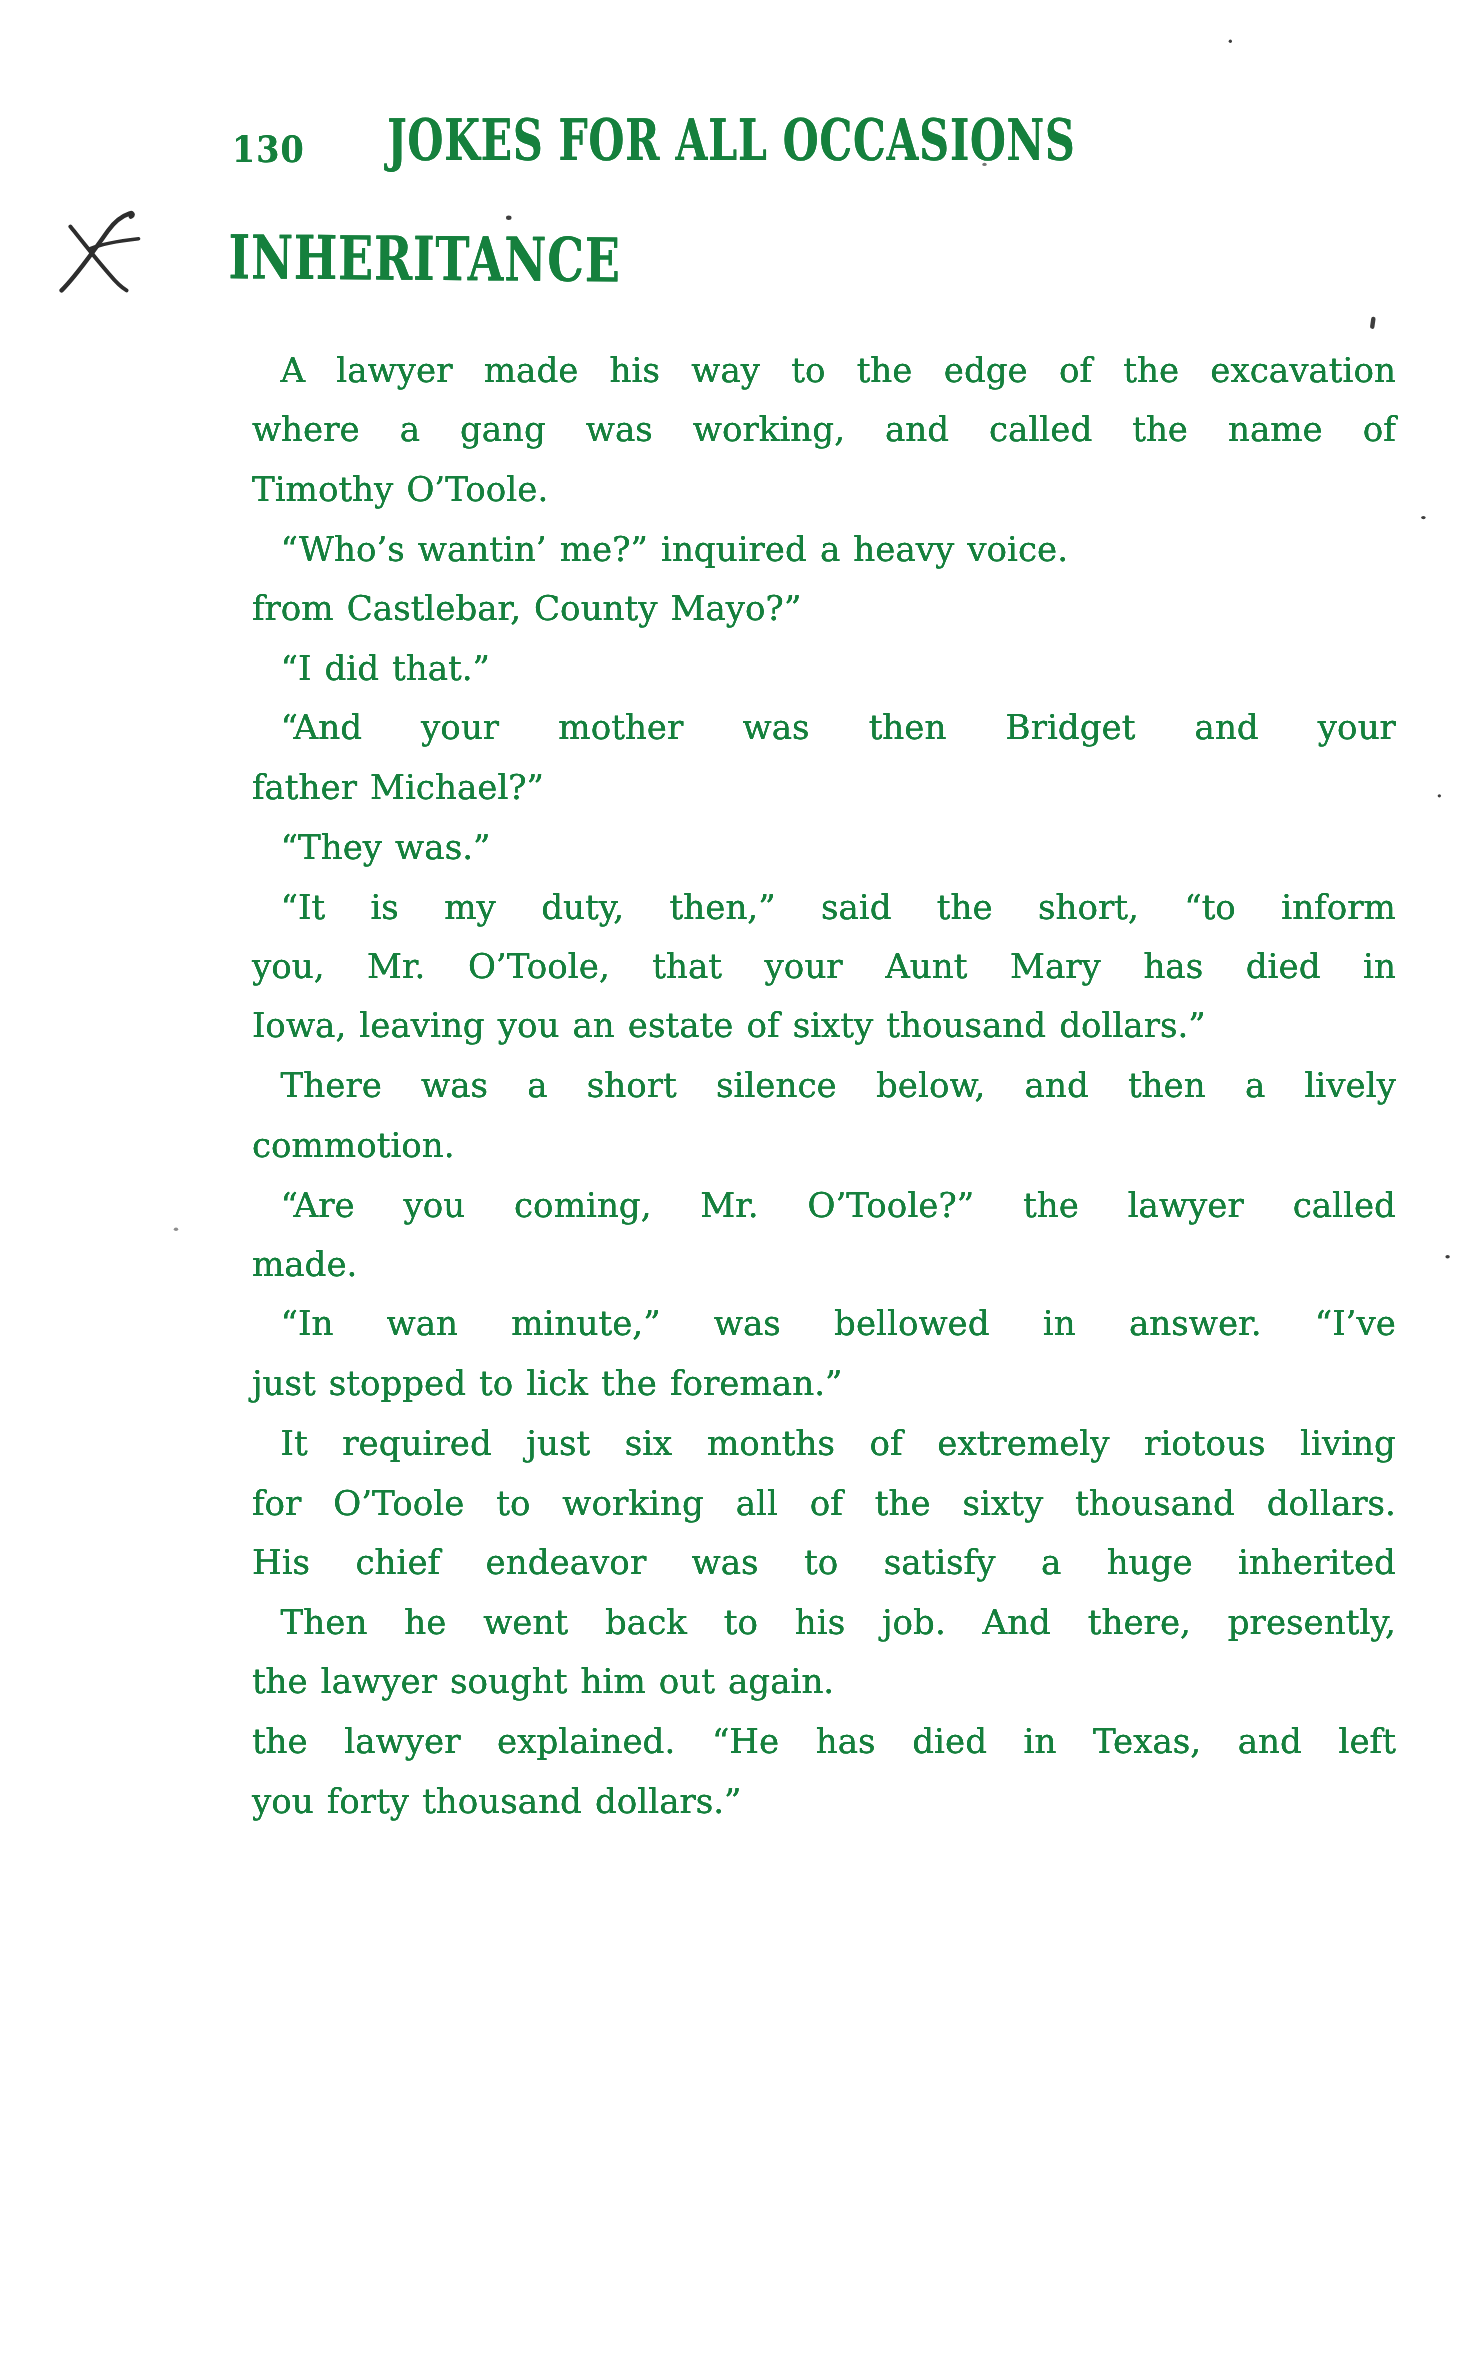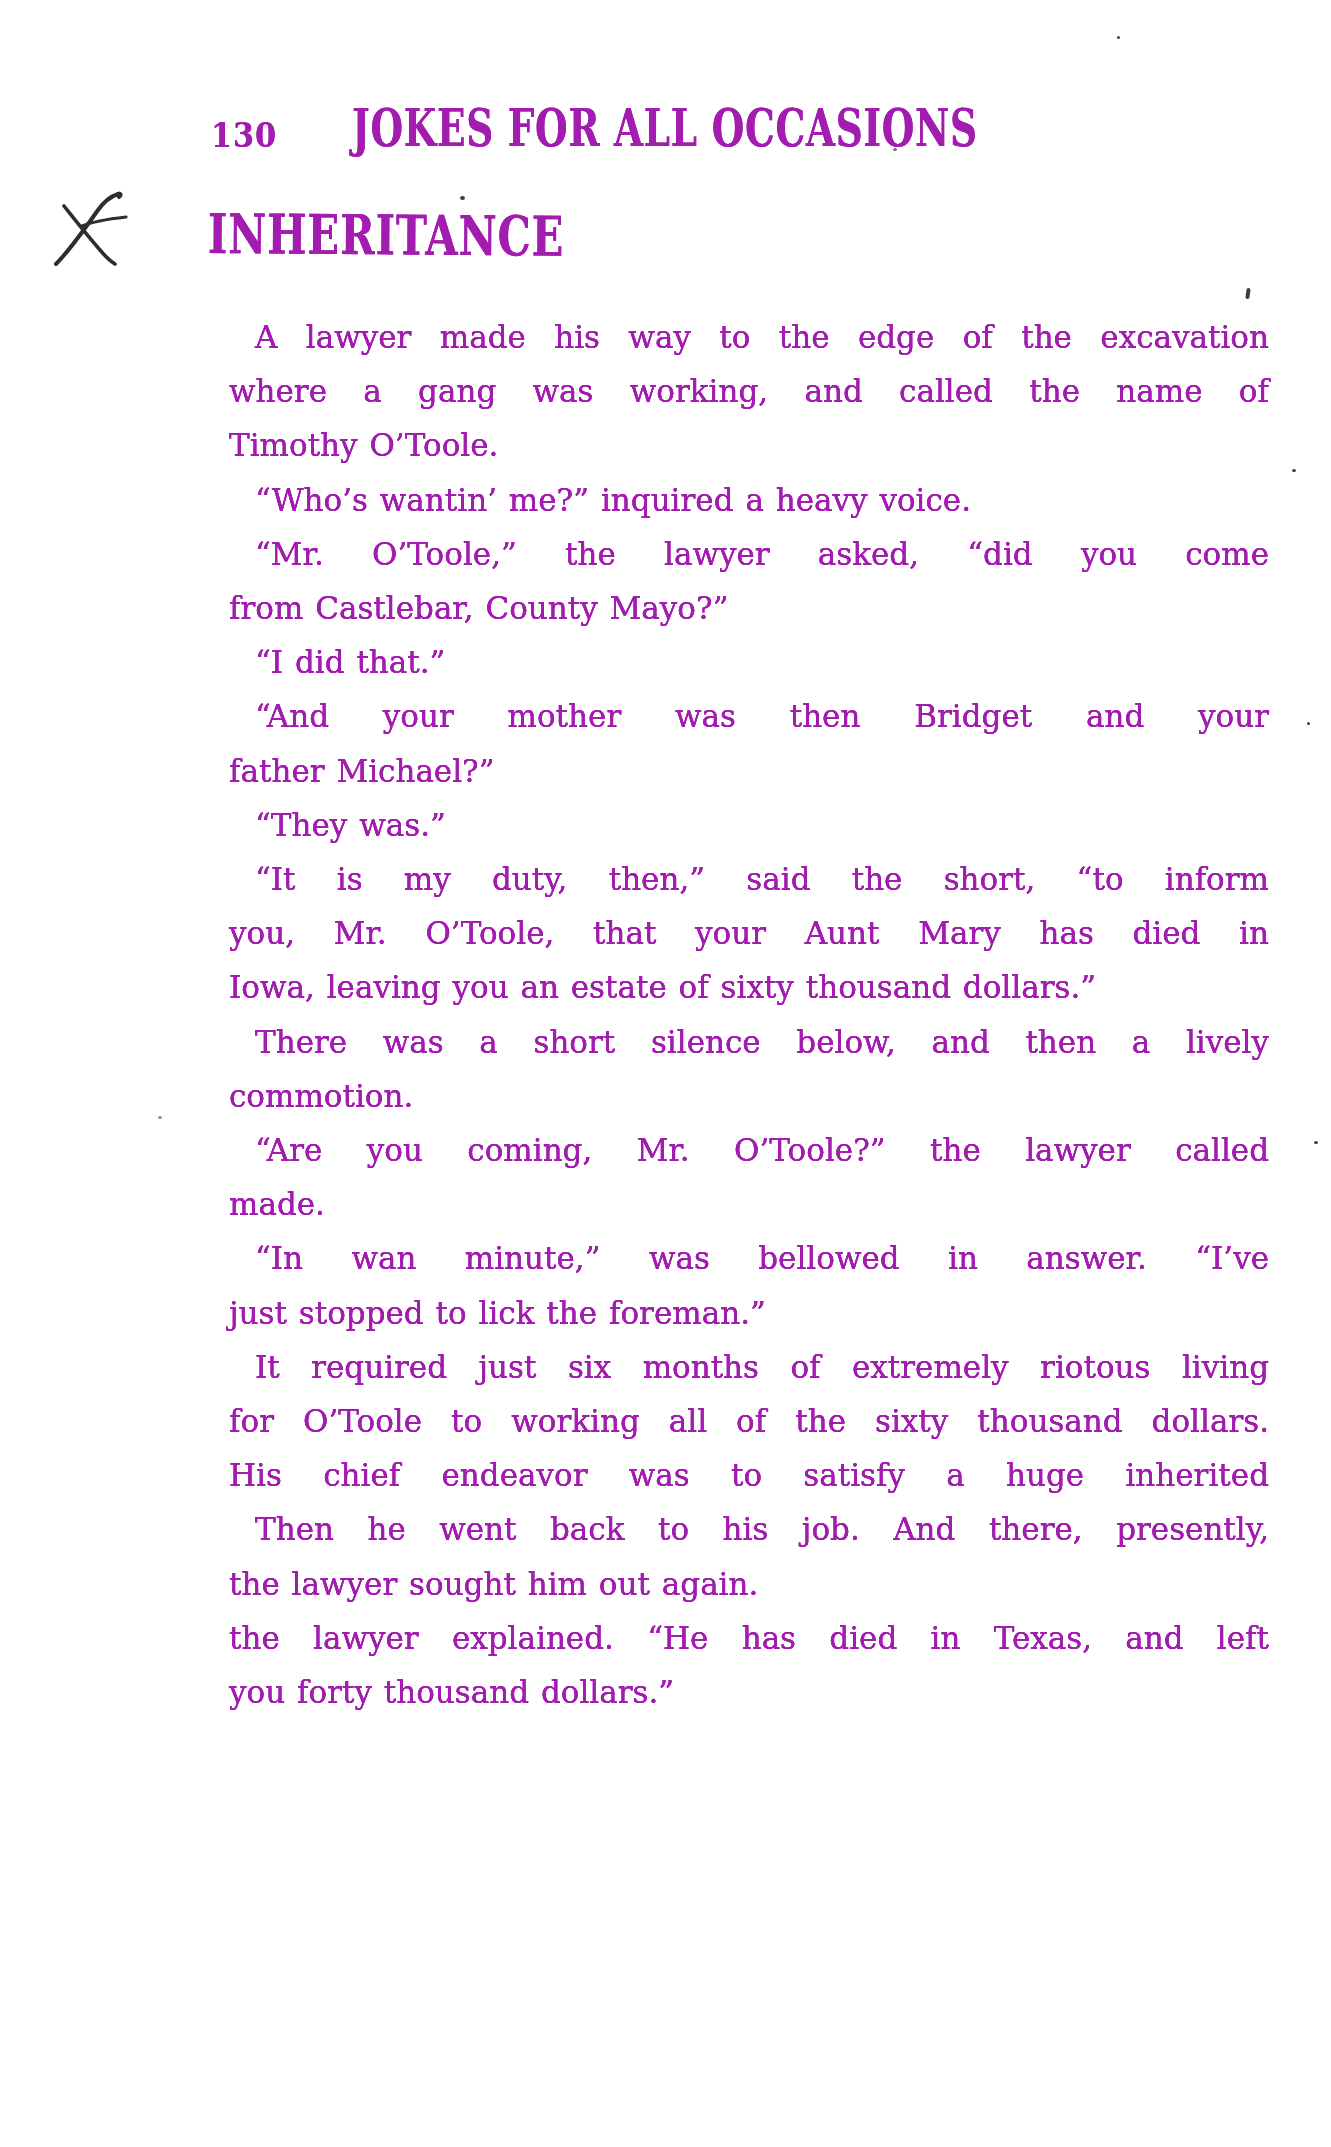--- a/index.html
+++ b/index.html
@@ -7,21 +7,21 @@
     padding: 0;
     background: #ffffff;
   }
   .page {
     position: relative;
     width: 1331px;
     height: 2147px;
     background: #ffffff;
     overflow: hidden;
     font-family: "DejaVu Serif", "Liberation Serif", serif;
-    color: #a21caf;
+    color: #15803d;
   }
   
   .pagenum {
     position: absolute;
     left: 211px;
     top: 119px;
     font-size: 33px;
     font-weight: bold;
     line-height: 1;
     letter-spacing: 1px;
@@ -113,21 +113,20 @@
     <path d="M32,36 C44,31 58,29 76,27" stroke="#2e2e2e" stroke-width="3.2" stroke-linecap="round" fill="none"></path>
   </svg>
 
   <div class="heading">INHERITANCE</div>
 
   <div class="body-block">
     <div class="ln ind jfy">A lawyer made his way to the edge of the excavation</div>
     <div class="ln jfy">where a gang was working, and called the name of</div>
     <div class="ln">Timothy O’Toole.</div>
     <div class="ln ind">“Who’s wantin’ me?” inquired a heavy voice.</div>
-    <div class="ln ind jfy">“Mr. O’Toole,” the lawyer asked, “did you come</div>
     <div class="ln">from Castlebar, County Mayo?”</div>
     <div class="ln ind">“I did that.”</div>
     <div class="ln ind jfy">“And your mother was then Bridget and your</div>
     <div class="ln">father Michael?”</div>
     <div class="ln ind">“They was.”</div>
     <div class="ln ind jfy">“It is my duty, then,” said the short, “to inform</div>
     <div class="ln jfy">you, Mr. O’Toole, that your Aunt Mary has died in</div>
     <div class="ln">Iowa, leaving you an estate of sixty thousand dollars.”</div>
     <div class="ln ind jfy">There was a short silence below, and then a lively</div>
     <div class="ln">commotion.</div>

